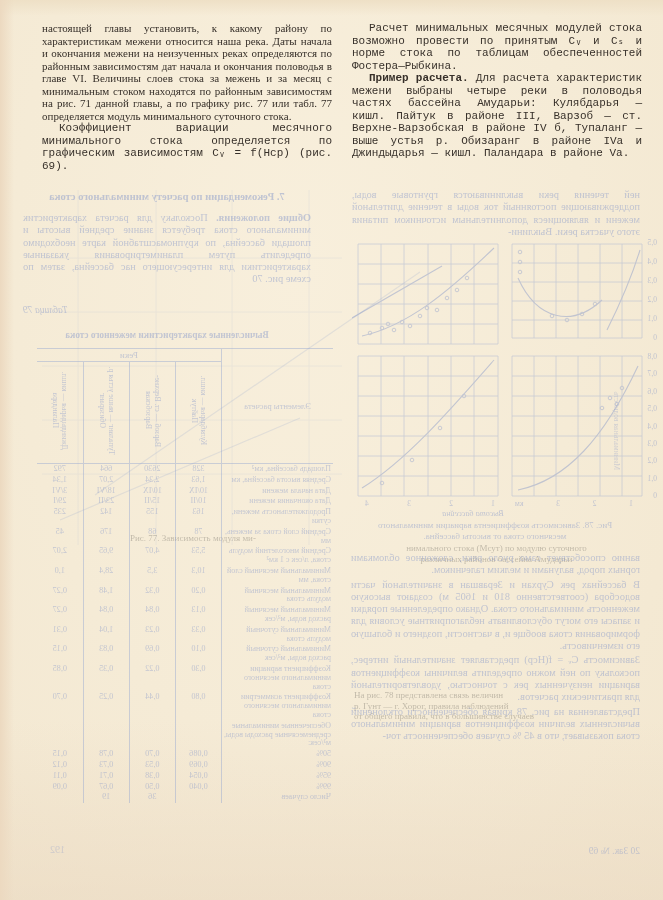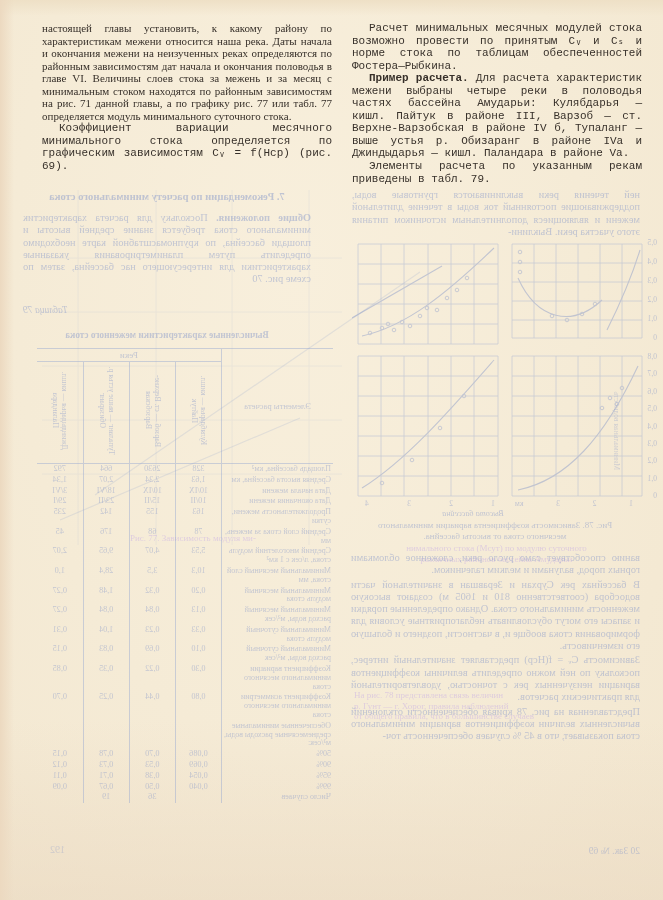--- a/index.html
+++ b/index.html
@@ -44,21 +44,21 @@
   .gtable td{font-size:8px;line-height:8.8px;}
   .gtable td.num{border-left:.8px solid #9aa9d2;text-align:center;font-size:8.2px;}
 
   .yticks{display:flex;flex-direction:column;justify-content:space-between;
           font-size:7.6px;opacity:.5;filter:blur(.4px);text-align:left;}
   .xticks{display:flex;justify-content:space-between;font-size:7.6px;opacity:.5;filter:blur(.4px);}
   .g-xlabel{font-size:8.2px;font-style:italic;text-align:center;opacity:.5;filter:blur(.4px);}
   .g-ylabel{writing-mode:vertical-rl;transform:rotate(180deg);font-size:7.8px;opacity:.35;filter:blur(.5px);}
 
   
-  .setoff{color:#8b5cf6;}
+  .setoff{color:#000000;}
   .setoff .frag{position:absolute;font-size:9px;line-height:10.5px;opacity:.22;filter:blur(.4px);}
   svg{position:absolute;}
 </style>
 </head>
 <body>
 
 <div class="layer setoff">
   <svg width="663" height="900" viewBox="0 0 663 900">
     <g stroke="#8da0cc" stroke-width="1" opacity=".12" fill="none">
       <line x1="78" y1="190" x2="78" y2="545"></line>
@@ -371,15 +371,14 @@
 </svg>
 
 <div class="layer front">
   <div class="col" style="left:42px;top:22px;">
     <p>настоящей главы установить, к какому району по характеристикам межени относится наша река. Даты начала и окончания межени на неизученных реках определяются по районным зависимостям дат начала и окончания половодья в главе VI. Величины слоев стока за межень и за месяц  с минимальным стоком находятся по районным зависимостям на рис. 71 данной главы, а по графику рис. 77 или табл. 77 определяется модуль  минимального суточного стока.</p>
     <p class="ind">Коэффициент вариации месячного минимального стока определяется по графическим зависимостям Cᵥ = f(Hср) (рис. 69).</p>
   </div>
   <div class="col" style="left:352px;top:22px;">
     <p class="ind">Расчет минимальных месячных модулей стока возможно провести по принятым Cᵥ и Cₛ и норме стока по таблицам обеспеченностей Фостера—Рыбкина.</p>
     <p class="ind"><span class="lead">Пример расчета.</span><span> Для расчета характеристик межени выбраны четыре реки в половодья частях бассейна Амударьи: Кулябдарья — кишл. Пайтук в районе III, Варзоб — ст. Верхне-Варзобская в районе IV б, Тупаланг — выше устья р. Обизаранг в районе IVa и Джиндыдарья — кишл. Паландара в районе Va.</span></p>
-    <p class="ind">Элементы расчета по указанным рекам приведены в табл. 79.</p>
   </div>
 </div>
 
 </body></html>

